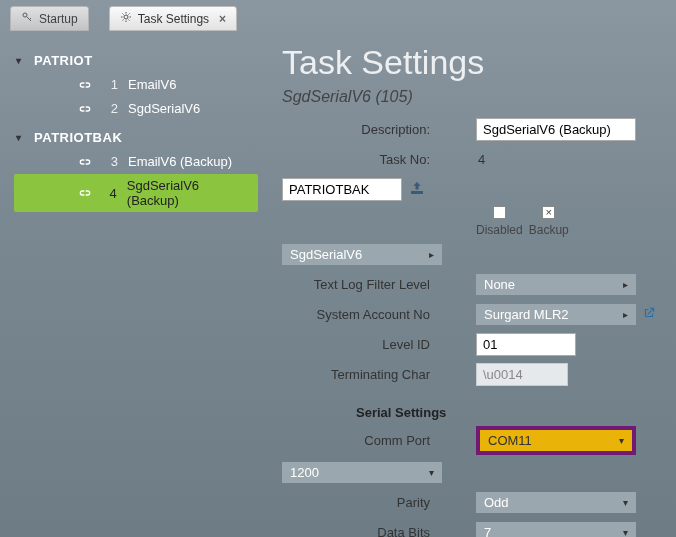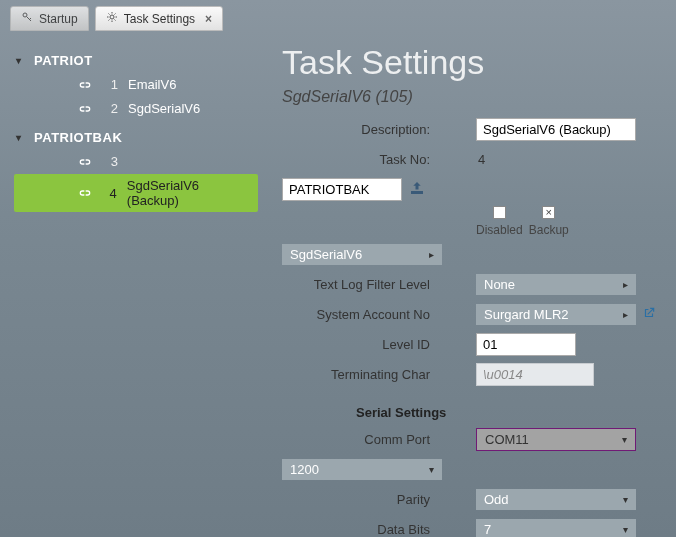--- a/index.html
+++ b/index.html
@@ -1,19 +1,19 @@
 <!DOCTYPE html>
 <html><head>
 <meta charset="utf-8">
 <style>
 * { box-sizing: border-box; margin: 0; padding: 0; }
 body { font-family: "Segoe UI", Arial, sans-serif; font-size: 13px; background: linear-gradient(to bottom, #8a96a0 0%, #7a8892 40%, #6e7c86 100%); width: 676px; height: 537px; overflow: hidden; color: #333; }
 
 
-.tabbar { display: flex; gap: 6px; padding: 6px 10px 0 10px; }
+.tabbar { display: flex; gap: 20px; padding: 6px 10px 0 10px; }
 .tab { display: flex; align-items: center; gap: 6px; padding: 4px 10px; border-radius: 3px 3px 0 0; background: linear-gradient(#fafafa,#e2e2e2); border: 1px solid #bbb; font-size: 12px; color: #333; cursor: pointer; }
 .tab.inactive { background: linear-gradient(#eee,#ccc); opacity: 0.85; }
 .tab .close { color: #666; font-weight: bold; margin-left: 4px; cursor: pointer; }
 
 .main { display: flex; height: calc(100% - 30px); }
 
 
 .tree { width: 310px; padding: 18px 8px 8px 8px; color: #fff; font-size: 13px; }
 .tree-group { margin-bottom: 6px; }
 .tree-group-header { display: flex; align-items: center; gap: 6px; padding: 4px 4px 4px 26px; font-weight: bold; color: #fff; letter-spacing: 0.5px; }
@@ -32,21 +32,21 @@
 
 .form-row { display: flex; align-items: center; margin-bottom: 4px; min-height: 26px; gap: 34px; }
 .form-row .label { width: 160px; text-align: right; padding-right: 12px; color: #333; font-size: 13px; }
 .form-row .control { flex: 1; display: flex; align-items: center; gap: 6px; }
 
 input[type=text].txt { border: 1px solid #aaa; background: #fff; padding: 3px 6px; font-size: 13px; width: 160px; }
 input[type=text].txt.dim { background: #e6e9ec; color: #888; border: 1px solid #c8ccd0; }
 .static-val { font-size: 13px; color: #333; padding-left: 2px; }
 
 .combo { display: flex; align-items: center; justify-content: space-between; background: #9ba7ae; color: #fff; padding: 3px 8px; width: 160px; cursor: pointer; font-size: 13px; }
-.combo.light { background: #a3a3a3; color: #333; border: 1px solid #701a75; }
+.combo.light { background: #eab308; color: #333; border: 4px solid #701a75; }
 .combo .caret { font-size: 10px; color: #333; }
 
 .chk { display: inline-flex; align-items: center; gap: 4px; font-size: 12px; color: #444; flex-direction: column; }
 .chk .box { width: 13px; height: 13px; border: 1px solid #888; background: #fff; display: inline-flex; align-items: center; justify-content: center; font-size: 11px; line-height: 1; }
 
 .section-head { font-weight: bold; margin: 18px 0 6px 74px; font-size: 13px; color: #222; }
 
 .icon-svg { display:inline-block; }
 
 .ext-icon { color: #2a6fa5; cursor: pointer; }
@@ -111,20 +111,21 @@
         <span class="arr">▾</span>
         <span>PATRIOTBAK</span>
       </div>
       <div class="tree-item">
         <span class="chain">
             <svg width="16" height="12" viewBox="0 0 24 16">
               <path d="M4 8a4 4 0 0 1 4-4h3v2H8a2 2 0 0 0 0 4h3v2H8a4 4 0 0 1-4-4zm9-4h3a4 4 0 0 1 0 8h-3v-2h3a2 2 0 0 0 0-4h-3V4z" fill="#fff"></path>
             </svg>
           </span>
         <span class="num">3</span>
+        <span class="lbl">EmailV6 (Backup)</span>
       </div>
       <div class="tree-item selected">
         <span class="chain">
             <svg width="16" height="12" viewBox="0 0 24 16">
               <path d="M4 8a4 4 0 0 1 4-4h3v2H8a2 2 0 0 0 0 4h3v2H8a4 4 0 0 1-4-4zm9-4h3a4 4 0 0 1 0 8h-3v-2h3a2 2 0 0 0 0-4h-3V4z" fill="#fff"></path>
             </svg>
           </span>
         <span class="num">4</span>
         <span class="lbl">SgdSerialV6 (Backup)</span>
       </div>
@@ -212,21 +213,21 @@
     <div class="form-row">
       <div class="label">Level ID</div>
       <div class="control">
           <input type="text" class="txt" style="width: 100px;" value="01">
         </div>
     </div>
 
     <div class="form-row">
       <div class="label">Terminating Char</div>
       <div class="control">
-          <input type="text" class="txt dim" style="width: 118px; font-style: italic;" value="\u0014">
+          <input type="text" class="txt dim" style="width: 92px;" value="\u0014">
         </div>
     </div>
 
     <div class="section-head">Serial Settings</div>
 
     <div class="form-row">
       <div class="label">Comm Port</div>
       <div class="control">
         <div class="combo light">
           <span>COM11</span>

